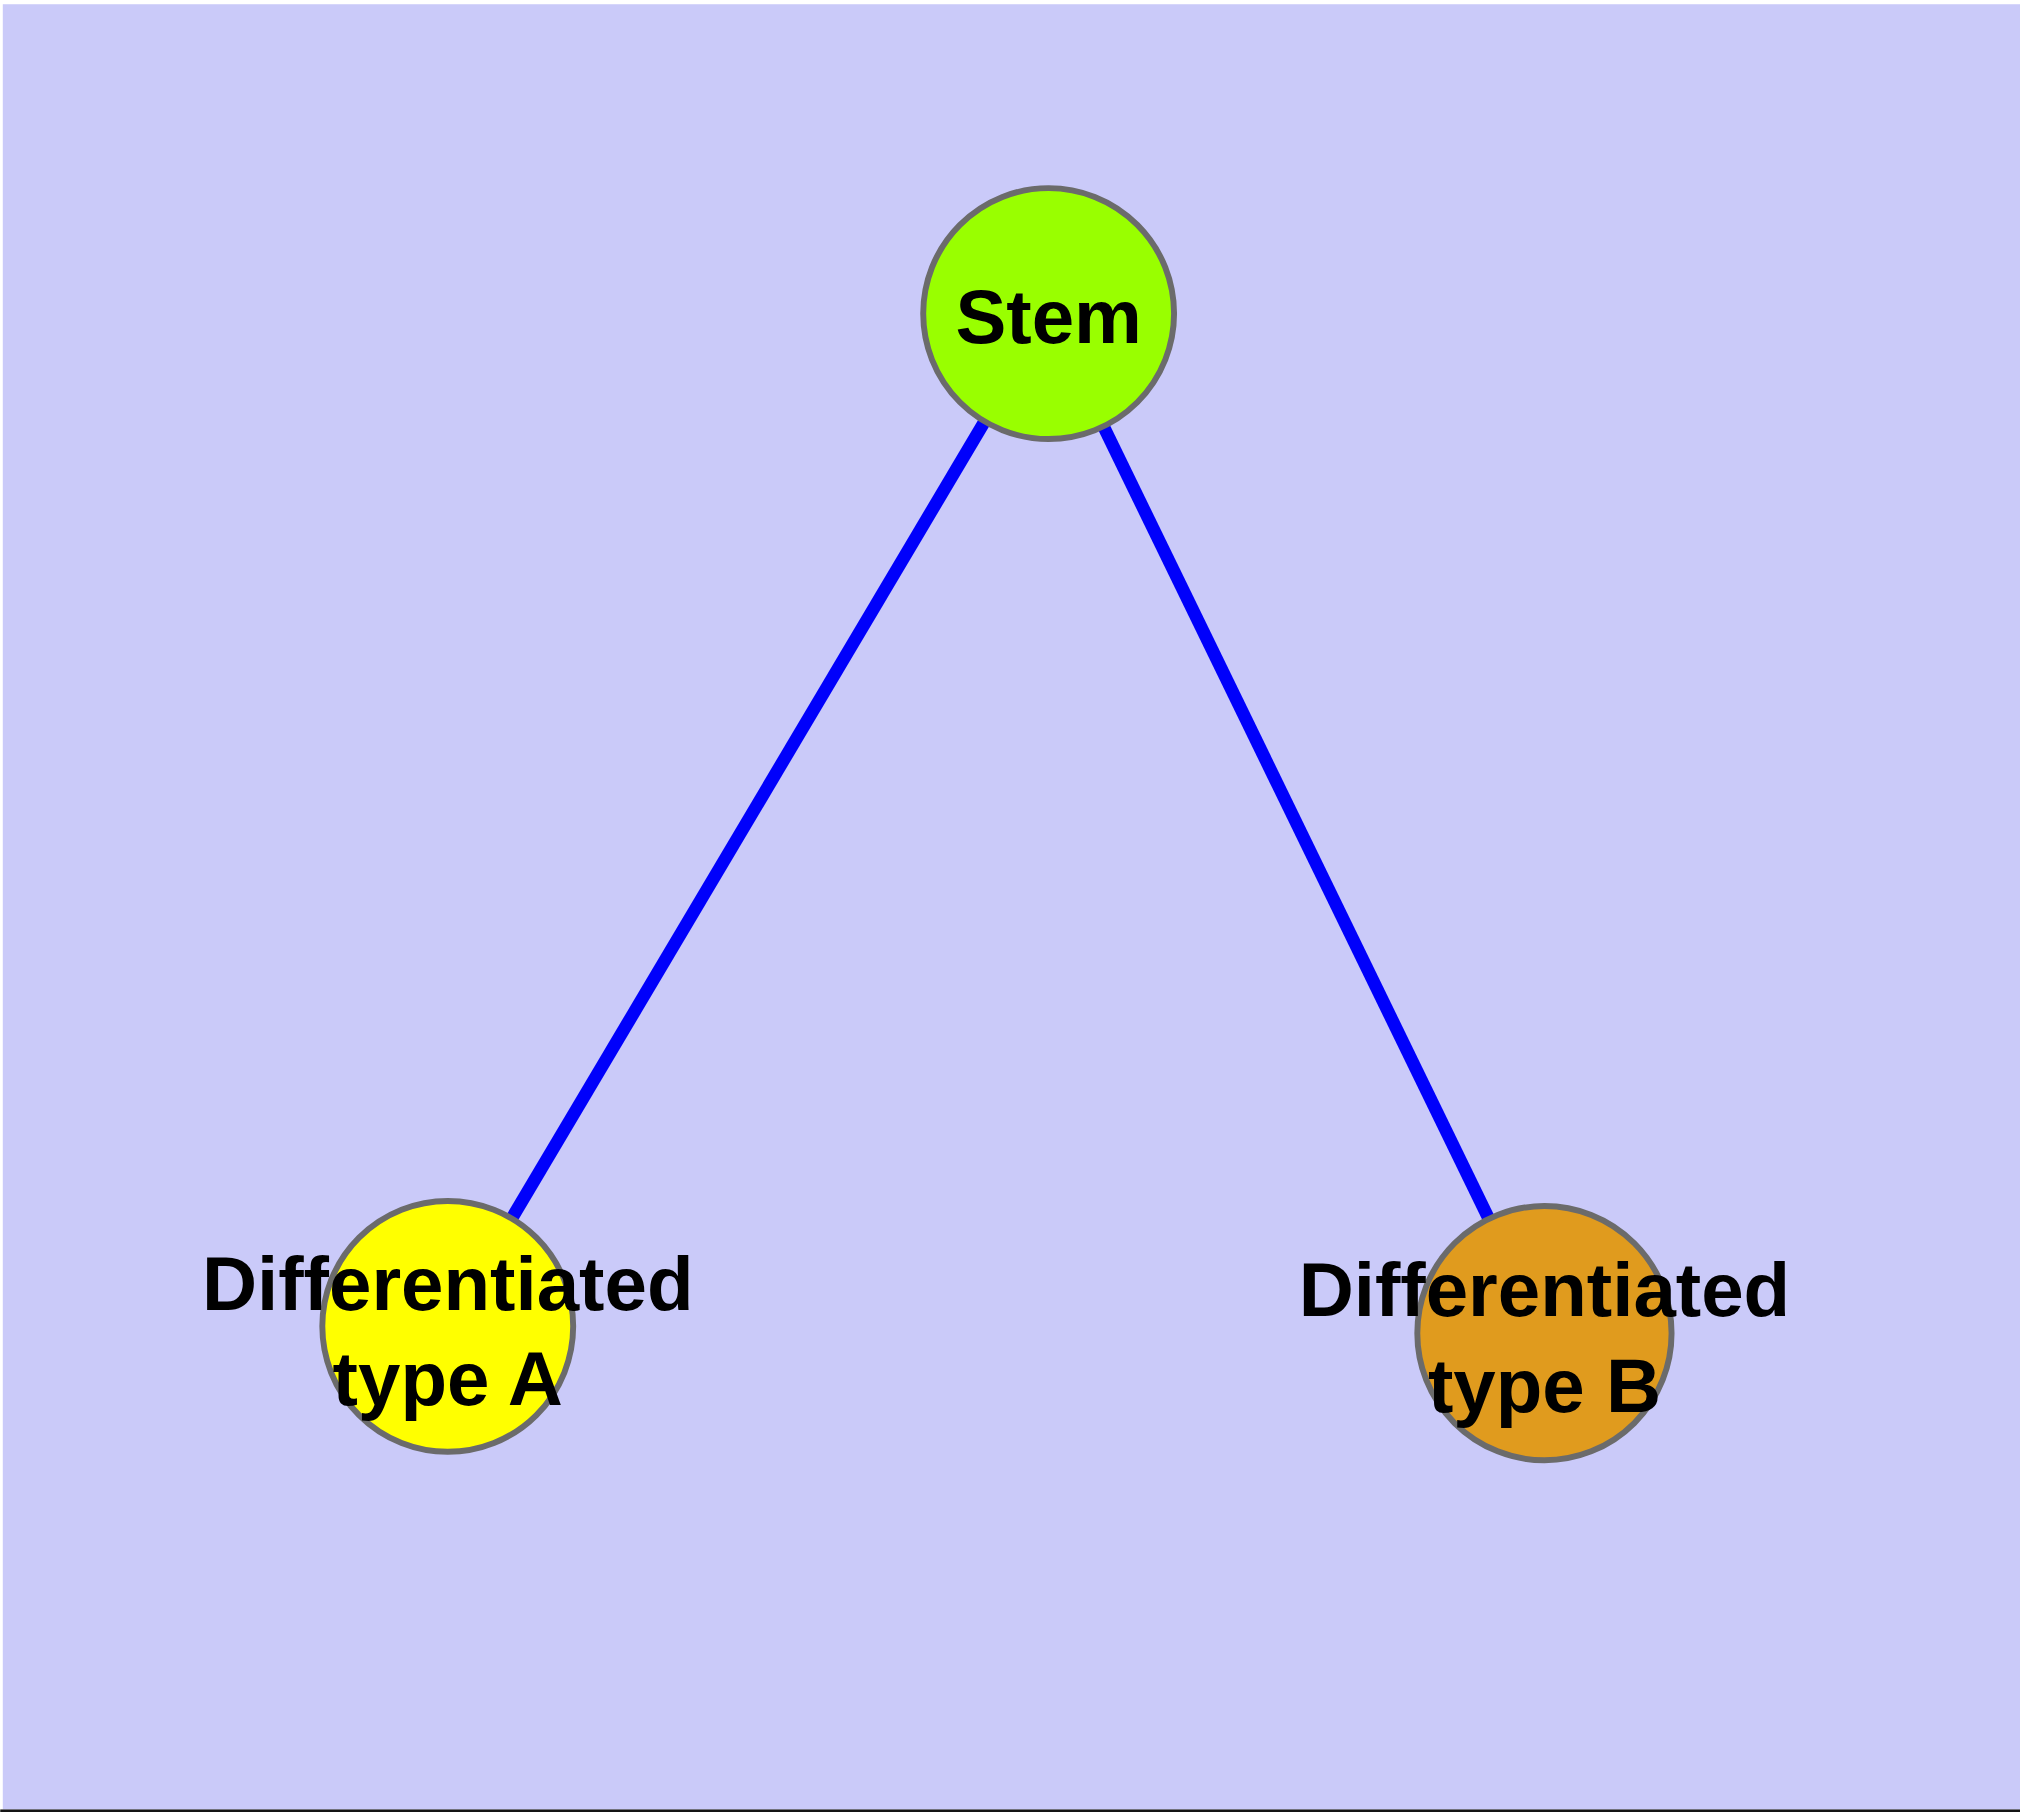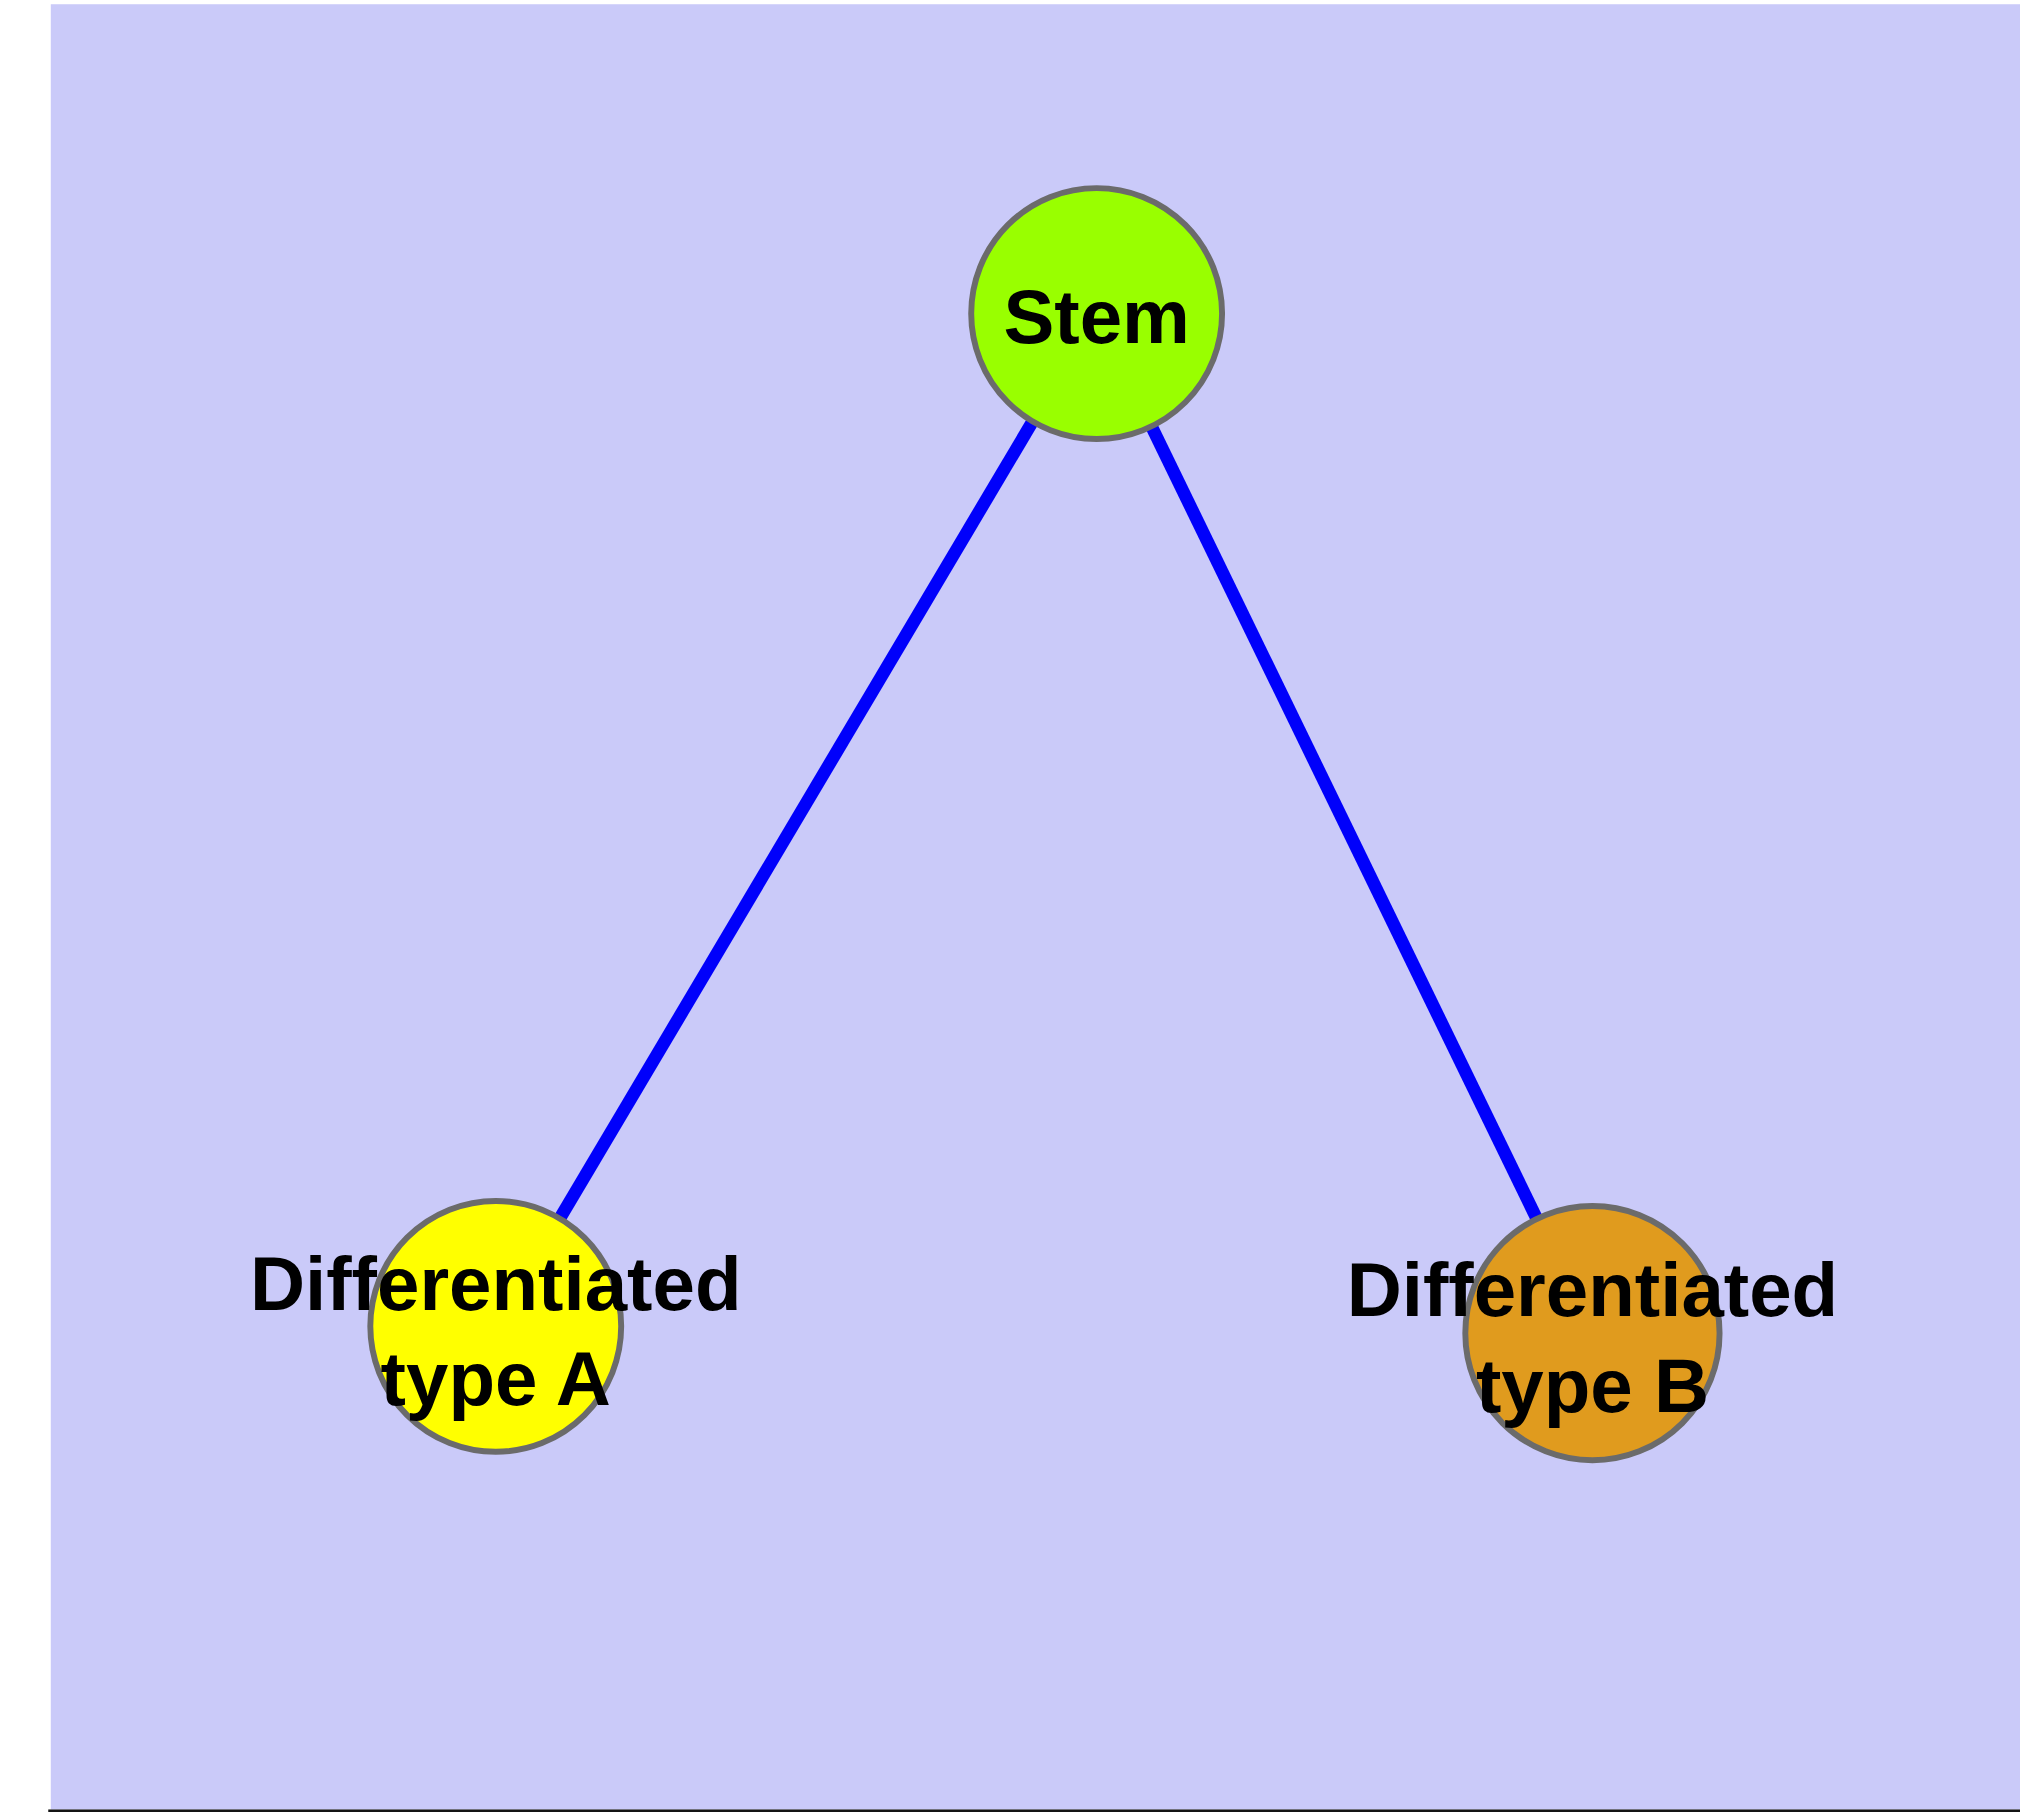--- a/index.html
+++ b/index.html
@@ -8,21 +8,20 @@
     width: 2021px;
     height: 1812px;
     overflow: hidden;
     background: #ffffff;
     font-family: "Liberation Sans", sans-serif;
   }
   .stage {
     position: relative;
     width: 1947px;
     height: 1812px;
-    padding-left: 48px;
   }
   svg.diagram {
     display: block;
     width: 2021px;
     height: 1812px;
   }
   .node-label {
     font-family: "Liberation Sans", sans-serif;
     font-weight: bold;
     font-size: 90px;

